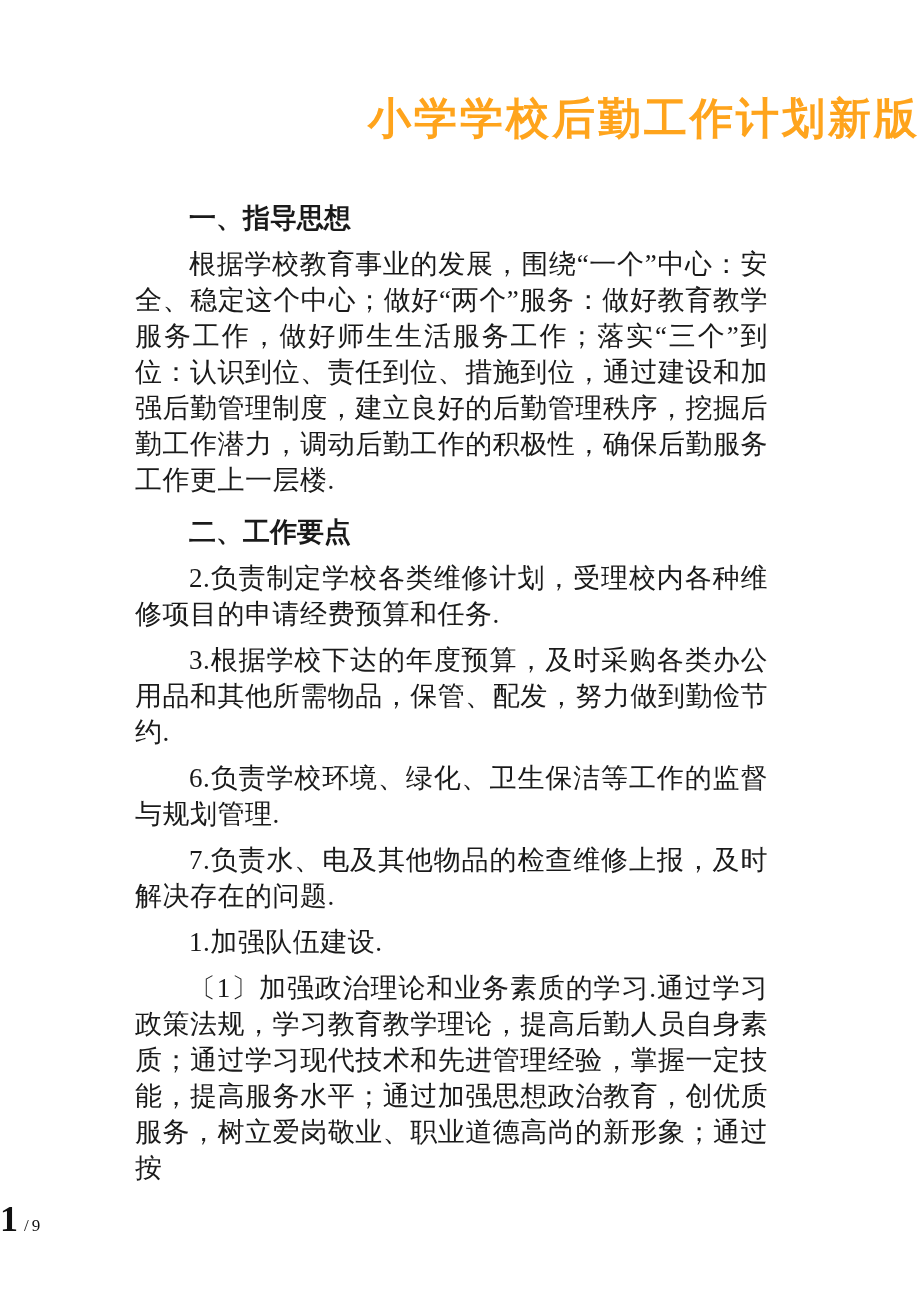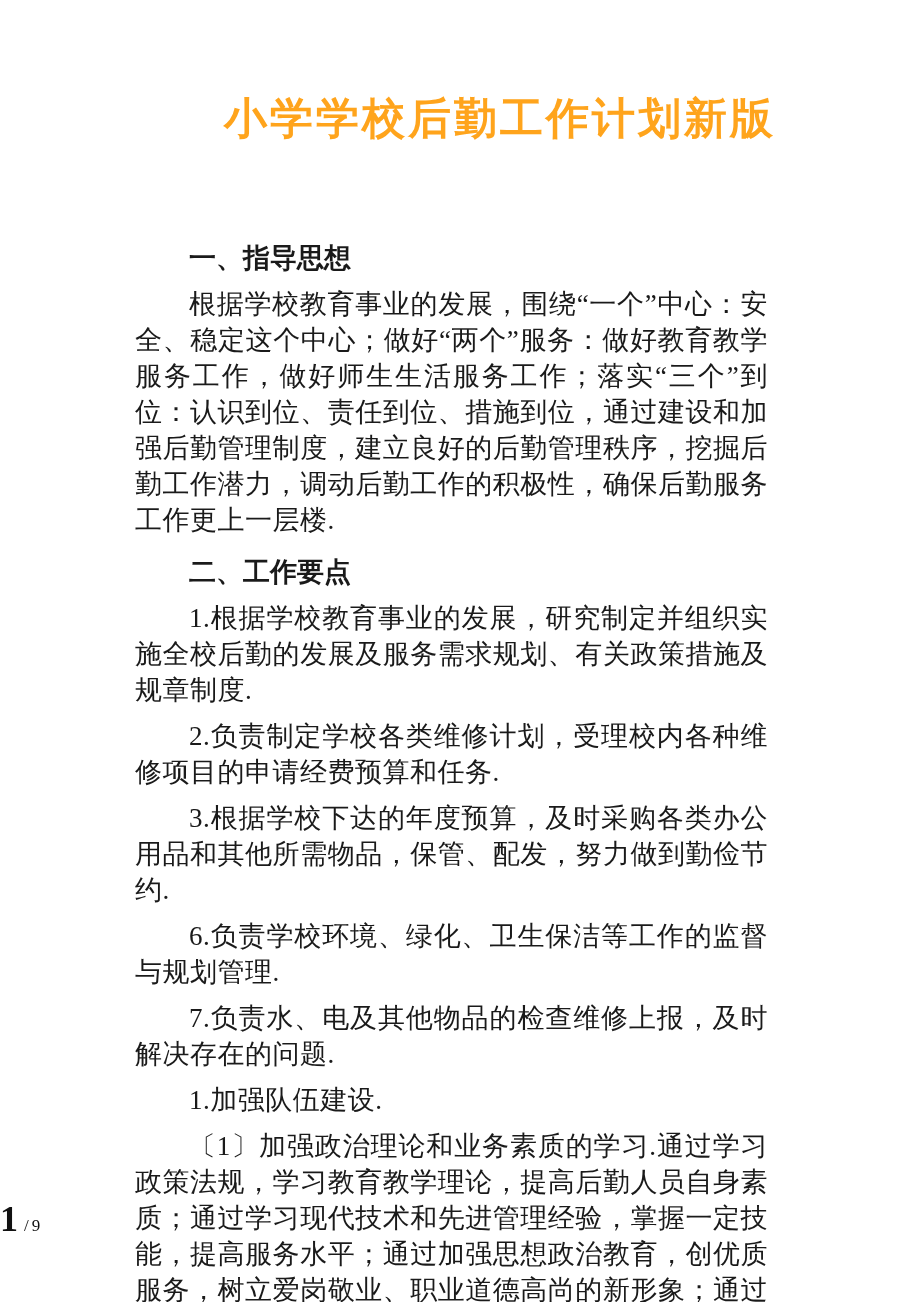--- a/index.html
+++ b/index.html
@@ -28,21 +28,21 @@
     margin: 0 152px 0 135px; 
     font-size: 27px;
     line-height: 36px;
   }
   .content > * { margin-top: 10px; }
   .heading {
     font-weight: bold;
     text-indent: 2em;
     margin-top: 16px;
   }
-  .heading.first { margin-top: 94px; }
+  .heading.first { margin-top: 54px; }
   .subhead {
     font-weight: normal;
     text-indent: 2em;
   }
   .para {
     text-align: justify;
     text-indent: 2em;
     letter-spacing: 0.5px;
   }
   .page-num {
@@ -61,27 +61,26 @@
     font-size: 17px;
     font-weight: normal;
   }
   .pn-sep { margin: 0 3px 0 6px; }
 </style>
 </head>
 <body>
 
 <div class="page">
 
-  <h1 class="doc-title" style="color: rgb(255, 164, 28);">小学学校后勤工作计划新版</h1>
+  <h1 class="doc-title" style="color: rgb(255, 164, 28); text-align: right;">小学学校后勤工作计划新版</h1>
 
   <div class="content">
     <p class="heading first">一、指导思想</p>
     <p class="para">根据学校教育事业的发展，围绕“一个”中心：安全、稳定这个中心；做好“两个”服务：做好教育教学服务工作，做好师生生活服务工作；落实“三个”到位：认识到位、责任到位、措施到位，通过建设和加强后勤管理制度，建立良好的后勤管理秩序，挖掘后勤工作潜力，调动后勤工作的积极性，确保后勤服务工作更上一层楼.</p>
     <p class="heading">二、工作要点</p>
-    <p class="para">1.根据学校教育事业的发展，研究制定并组织实施全校后勤的发展及服务需求规划、有关政策措施及规章制度.</p>
     <p class="para">2.负责制定学校各类维修计划，受理校内各种维修项目的申请经费预算和任务.</p>
     <p class="para">3.根据学校下达的年度预算，及时采购各类办公用品和其他所需物品，保管、配发，努力做到勤俭节约.</p>
     <p class="para">6.负责学校环境、绿化、卫生保洁等工作的监督与规划管理.</p>
     <p class="para">7.负责水、电及其他物品的检查维修上报，及时解决存在的问题.</p>
     <p class="para">1.加强队伍建设.</p>
     <p class="para">〔1〕加强政治理论和业务素质的学习.通过学习政策法规，学习教育教学理论，提高后勤人员自身素质；通过学习现代技术和先进管理经验，掌握一定技能，提高服务水平；通过加强思想政治教育，创优质服务，树立爱岗敬业、职业道德高尚的新形象；通过按</p>
   </div>
 
   <div class="page-num">
     <span class="pn-current">1</span><span class="pn-sep">/</span><span class="pn-total">9</span>

